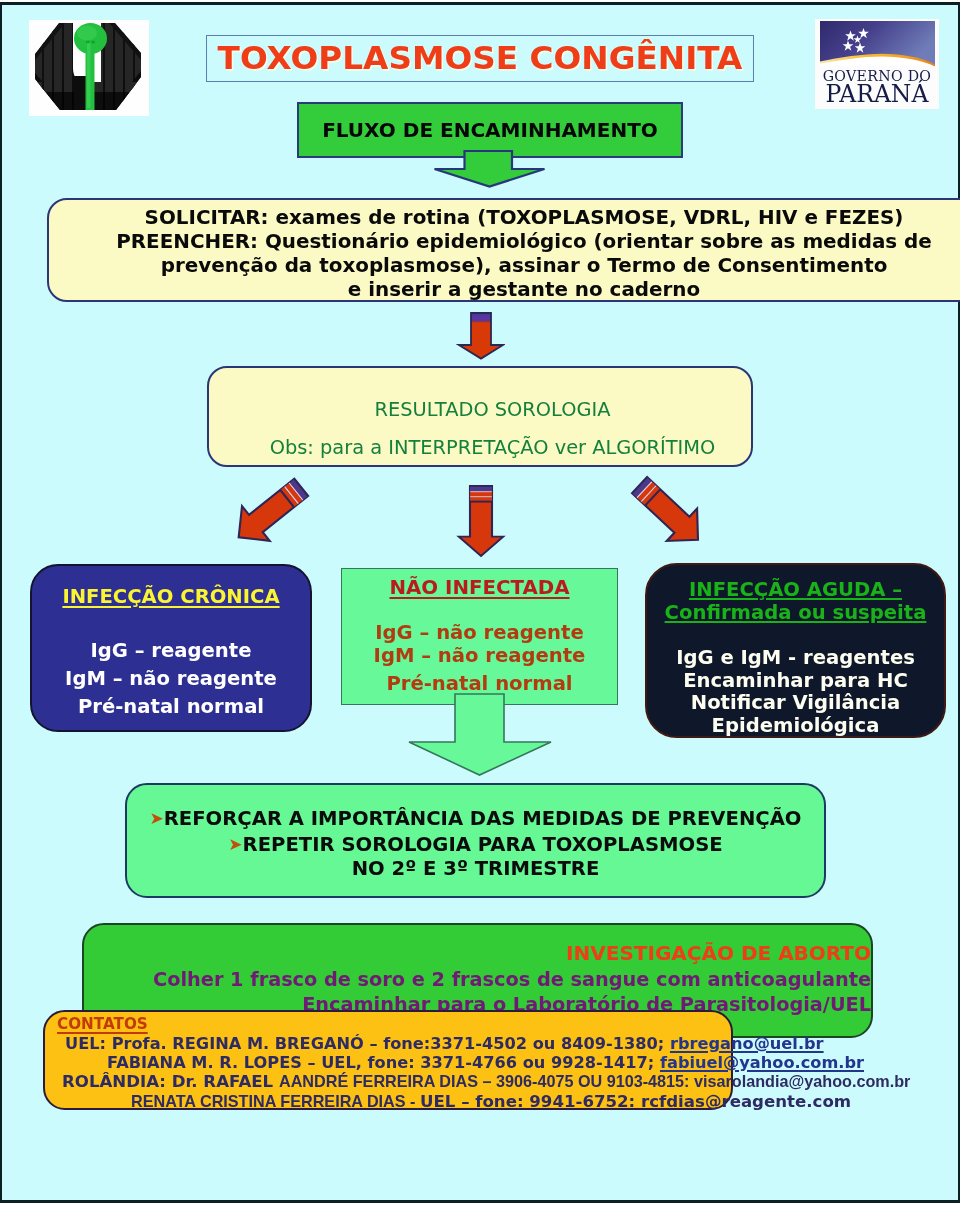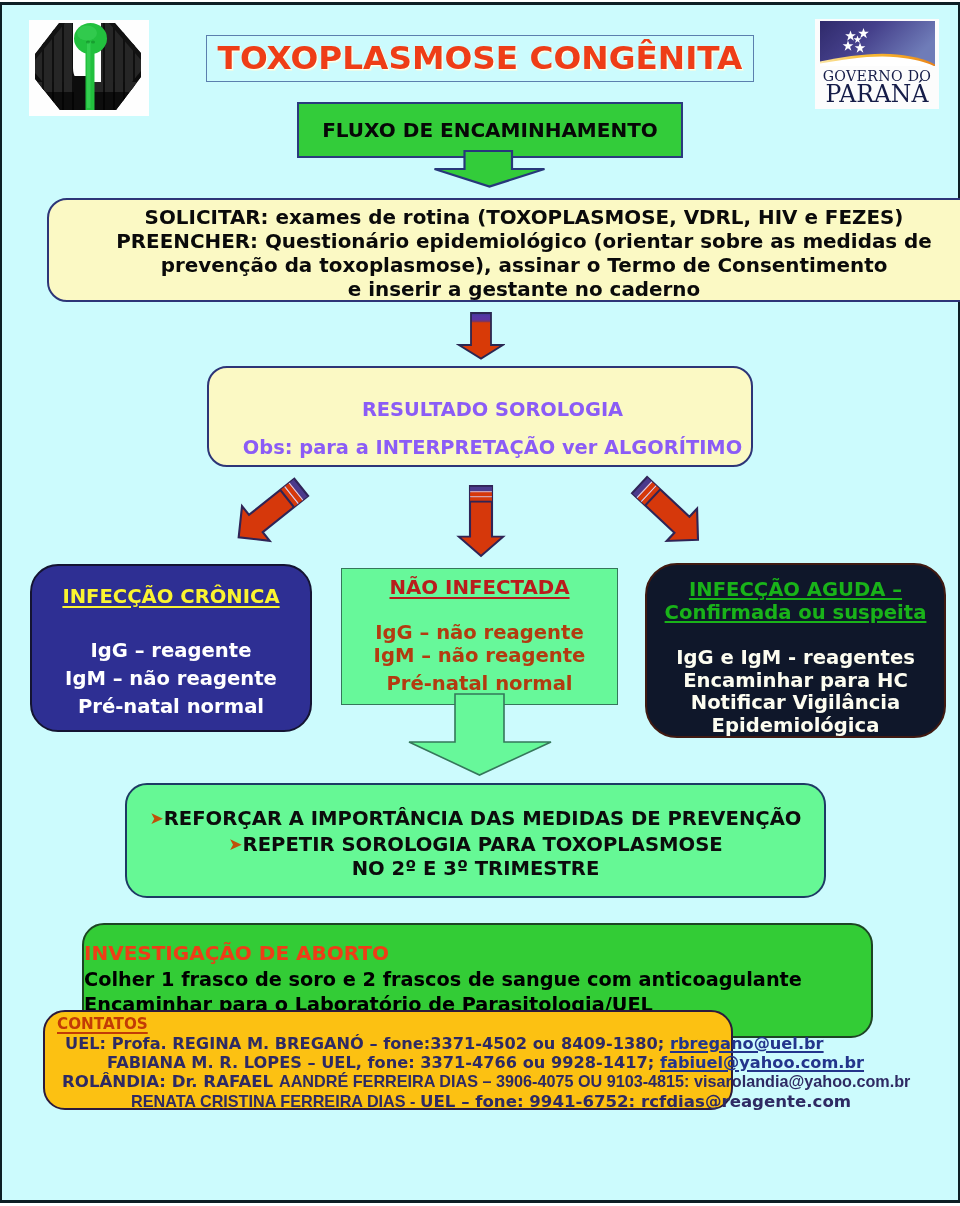--- a/index.html
+++ b/index.html
@@ -21,41 +21,41 @@
 
 #fluxo-box{left:297px;top:102px;width:386px;height:56px;background:#33cc3a;border:2px solid #2a3a7d;}
 #fluxo-text{font-size:20px;font-weight:bold;color:#070707;white-space:nowrap;line-height:1;}
 #fluxo-arrow{left:433px;top:157px;width:113px;height:32px;overflow:visible;}
 
 
 .ybox{background:#fbf9c4;border:2px solid #2d3577;border-radius:20px;}
 #sol-box{left:47px;top:198px;width:954px;height:104px;padding-top:6px;text-align:center;}
 #sol-box .t{font-size:19.9px;font-weight:bold;color:#0a0a0a;line-height:24px;white-space:nowrap;}
 #res-box{left:207px;top:366px;width:546px;height:101px;text-align:center;padding-top:23px;}
-#res-box .t{font-size:19.4px;font-weight:bold;color:#8b5cf6;line-height:38px;white-space:nowrap;margin-left:25px;}
+#res-box .t{font-size:19.4px;font-weight:normal;color:#15803d;line-height:38px;white-space:nowrap;margin-left:25px;}
 
 
 #blue-box{left:30px;top:564px;width:282px;height:168px;background:#2e2f93;border:2px solid #141432;border-radius:28px;text-align:center;}
 #blue-box .hd{font-size:19.6px;font-weight:bold;color:#fbf430;text-decoration:underline;text-underline-offset:3px;text-decoration-thickness:2px;margin-top:21px;line-height:1;}
 #blue-box .bd{font-size:19.6px;font-weight:bold;color:#ffffff;line-height:28.2px;margin-top:30px;}
 #green-box{left:341px;top:568px;width:277px;height:137px;background:#67f89a;border:1px solid #35775a;text-align:center;}
 #green-box .hd{font-size:19.8px;font-weight:bold;color:#b91c1c;text-decoration:underline;text-underline-offset:3px;text-decoration-thickness:2px;margin-top:9px;line-height:1;}
 #green-box .bd{font-size:19.6px;font-weight:bold;color:#b33b10;line-height:23.3px;margin-top:23px;}
 #green-box .bd .sp{margin-top:4.3px;}
 #red-box{left:645px;top:563px;width:301px;height:175px;background:#0f172a;border:2px solid #401a12;border-radius:32px;text-align:center;}
 #red-box .hd{font-size:19.6px;font-weight:bold;color:#19b319;text-decoration:underline;text-underline-offset:2px;text-decoration-thickness:2px;line-height:23.2px;margin-top:13px;}
 #red-box .bd{font-size:19.6px;font-weight:bold;color:#fdfdf0;line-height:22.4px;margin-top:23px;}
 
 
 #ref-box{left:125px;top:783px;width:701px;height:115px;background:#66f895;border:2px solid #1d3a64;border-radius:22px;text-align:center;padding-top:21px;}
 #ref-box .t{font-size:19.6px;font-weight:bold;color:#0c0c0c;line-height:24.5px;white-space:nowrap;}
 .bull{color:#c0500a;font-size:17px;vertical-align:1px;}
-#inv-box{left:82px;top:923px;width:791px;height:115px;background:#33cc36;border:2px solid #1d4424;border-radius:22px;text-align:left;padding-top:16px;}
+#inv-box{left:82px;top:923px;width:791px;height:115px;background:#33cc36;border:2px solid #1d4424;border-radius:22px;text-align:right;padding-top:16px;}
 #inv-box .hd{font-size:20px;font-weight:bold;color:#ee3d17;line-height:25.6px;white-space:nowrap;}
-#inv-box .t{font-size:19.3px;font-weight:bold;color:#000000;line-height:25px;white-space:nowrap;}
+#inv-box .t{font-size:19.3px;font-weight:bold;color:#701a75;line-height:25px;white-space:nowrap;}
 #cont-box{left:43px;top:1010px;width:690px;height:100px;background:#fcc112;border:2px solid #2c1a3c;border-radius:22px;padding-top:3px;}
 #cont-box .hd{font-size:15.2px;font-weight:bold;color:#c23b06;line-height:19px;padding-left:12px;}
 #cont-box .hd u{text-underline-offset:3px;text-decoration-thickness:1.6px;}
 #cont-box .t{font-size:16.2px;font-weight:bold;color:#2e2a63;line-height:19.2px;white-space:nowrap;}
 #cont-box .t2{font-size:16.2px;font-family:"Liberation Sans",sans-serif;font-weight:bold;color:#2e2a63;line-height:19.2px;white-space:nowrap;}
 #cont-box .big{font-size:16.6px;font-family:"DejaVu Sans",sans-serif;}
 .lnk{color:#23358c;text-decoration:underline;text-underline-offset:2px;text-decoration-thickness:1.5px;}
 #arrow1{left:456px;top:311px;width:49px;height:50px;}
 #arrow-l{left:204px;top:466px;width:110px;height:110px;overflow:visible;}
 #arrow-c{left:426px;top:470px;width:110px;height:110px;overflow:visible;}

